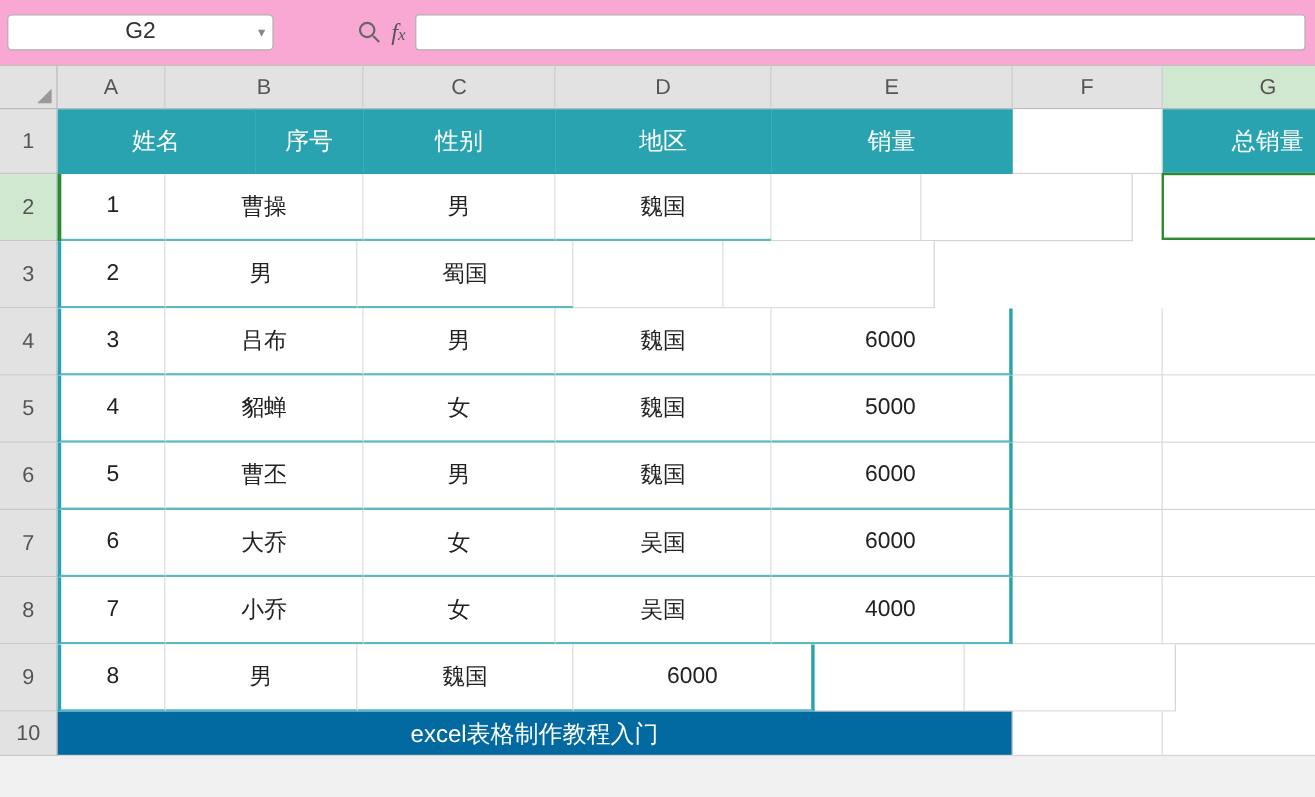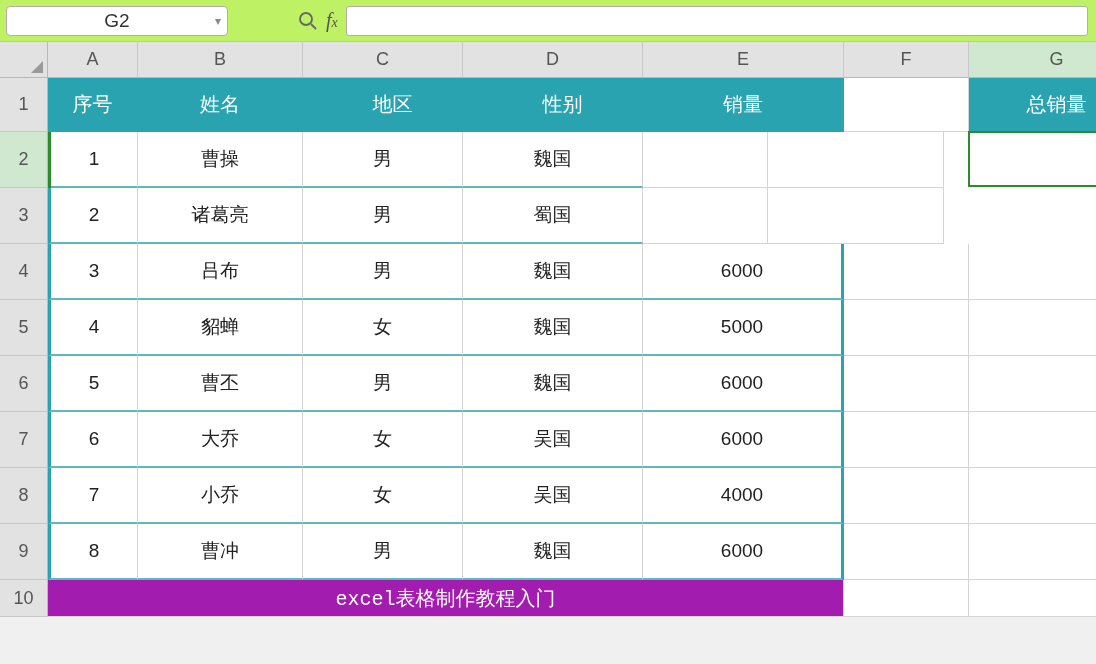--- a/index.html
+++ b/index.html
@@ -7,22 +7,22 @@
       font-family: "Microsoft YaHei", "SimSun", sans-serif;
       background: #f0f0f0;
       width: 1096px;
       height: 664px;
       overflow: hidden;
       position: relative;
     }
     .formula-bar {
       display: flex;
       align-items: center;
-      height: 42px;
-      background: #bef264;
+      height: 55px;
+      background: #f9a8d4;
       border-bottom: 1px solid #c0c0c0;
     }
     .name-box {
       width: 222px;
       height: 30px;
       margin-left: 6px;
       background: #fff;
       border: 1px solid #b0b0b0;
       border-radius: 4px;
       display: flex;
@@ -145,27 +145,26 @@
     .teal-border-row .cell.data {
       border-bottom: 2px solid #5db8c2;
     }
     .teal-left {
       border-left: 3px solid #2aa3b0;
     }
     .teal-right {
       border-right: 3px solid #2aa3b0;
     }
     .footer-row {
-      background: #a21caf;
+      background: #0369a1;
       color: #fff;
       font-size: 20px;
       display: flex;
       align-items: center;
       justify-content: center;
-      font-family: Liberation Mono, monospace;
     }
     .sel-cell {
       position: absolute;
       border: 2px solid #2d8a2d;
       background: #fff;
       pointer-events: none;
     }
     .sel-cell::after {
       content: '';
       position: absolute;
@@ -223,39 +222,38 @@
         <div class="col-h" style="width: 90px;">A</div>
         <div class="col-h" style="width: 165px;">B</div>
         <div class="col-h" style="width: 160px;">C</div>
         <div class="col-h" style="width: 180px;">D</div>
         <div class="col-h" style="width: 201px;">E</div>
         <div class="col-h" style="width: 125px;">F</div>
         <div class="col-h active" style="width: 176px;">G</div>
       </div>
     <div class="cells" id="cells" style="width: 1097px;">
         <div class="row" style="height: 54px;">
+          <div class="cell teal-header" style="width: 165px; height: 100%;">姓名</div>
           <div class="cell teal-header" style="width: 90px; height: 100%;">序号</div>
-          <div class="cell teal-header" style="width: 165px; height: 100%;">姓名</div>
+          <div class="cell teal-header" style="width: 160px; height: 100%;">性别</div>
           <div class="cell teal-header" style="width: 180px; height: 100%;">地区</div>
-          <div class="cell teal-header" style="width: 160px; height: 100%;">性别</div>
           <div class="cell teal-header" style="width: 201px; height: 100%;">销量</div>
           <div class="cell " style="width: 125px; height: 100%;"></div>
           <div class="cell teal-header" style="width: 176px; height: 100%;">总销量</div>
         </div>
         <div class="row teal-border-row" style="height: 56px;">
           <div class="cell data teal-left" style="width: 90px; height: 100%;">1</div>
           <div class="cell data" style="width: 165px; height: 100%;">曹操</div>
           <div class="cell data" style="width: 160px; height: 100%;">男</div>
           <div class="cell data" style="width: 180px; height: 100%;">魏国</div>
           <div class="cell " style="width: 125px; height: 100%;"></div>
           <div class="cell " style="width: 176px; height: 100%;"></div>
         </div>
         <div class="row teal-border-row" style="height: 56px;">
           <div class="cell data teal-left" style="width: 90px; height: 100%;">2</div>
-          <div class="cell data" style="width: 165px; height: 100%;">诸葛亮</div>
           <div class="cell data" style="width: 160px; height: 100%;">男</div>
           <div class="cell data" style="width: 180px; height: 100%;">蜀国</div>
           <div class="cell " style="width: 125px; height: 100%;"></div>
           <div class="cell " style="width: 176px; height: 100%;"></div>
         </div>
         <div class="row teal-border-row" style="height: 56px;">
           <div class="cell data teal-left" style="width: 90px; height: 100%;">3</div>
           <div class="cell data" style="width: 165px; height: 100%;">吕布</div>
           <div class="cell data" style="width: 160px; height: 100%;">男</div>
           <div class="cell data" style="width: 180px; height: 100%;">魏国</div>
@@ -294,21 +292,20 @@
           <div class="cell data teal-left" style="width: 90px; height: 100%;">7</div>
           <div class="cell data" style="width: 165px; height: 100%;">小乔</div>
           <div class="cell data" style="width: 160px; height: 100%;">女</div>
           <div class="cell data" style="width: 180px; height: 100%;">吴国</div>
           <div class="cell data teal-right" style="width: 201px; height: 100%;">4000</div>
           <div class="cell " style="width: 125px; height: 100%;"></div>
           <div class="cell " style="width: 176px; height: 100%;"></div>
         </div>
         <div class="row teal-border-row" style="height: 56px;">
           <div class="cell data teal-left" style="width: 90px; height: 100%;">8</div>
-          <div class="cell data" style="width: 165px; height: 100%;">曹冲</div>
           <div class="cell data" style="width: 160px; height: 100%;">男</div>
           <div class="cell data" style="width: 180px; height: 100%;">魏国</div>
           <div class="cell data teal-right" style="width: 201px; height: 100%;">6000</div>
           <div class="cell " style="width: 125px; height: 100%;"></div>
           <div class="cell " style="width: 176px; height: 100%;"></div>
         </div>
         <div class="row" style="height: 37px;">
           <div class="cell footer-row" style="width: 796px; height: 100%;">excel表格制作教程入门</div>
           <div class="cell " style="width: 125px; height: 100%;"></div>
           <div class="cell " style="width: 176px; height: 100%;"></div>

